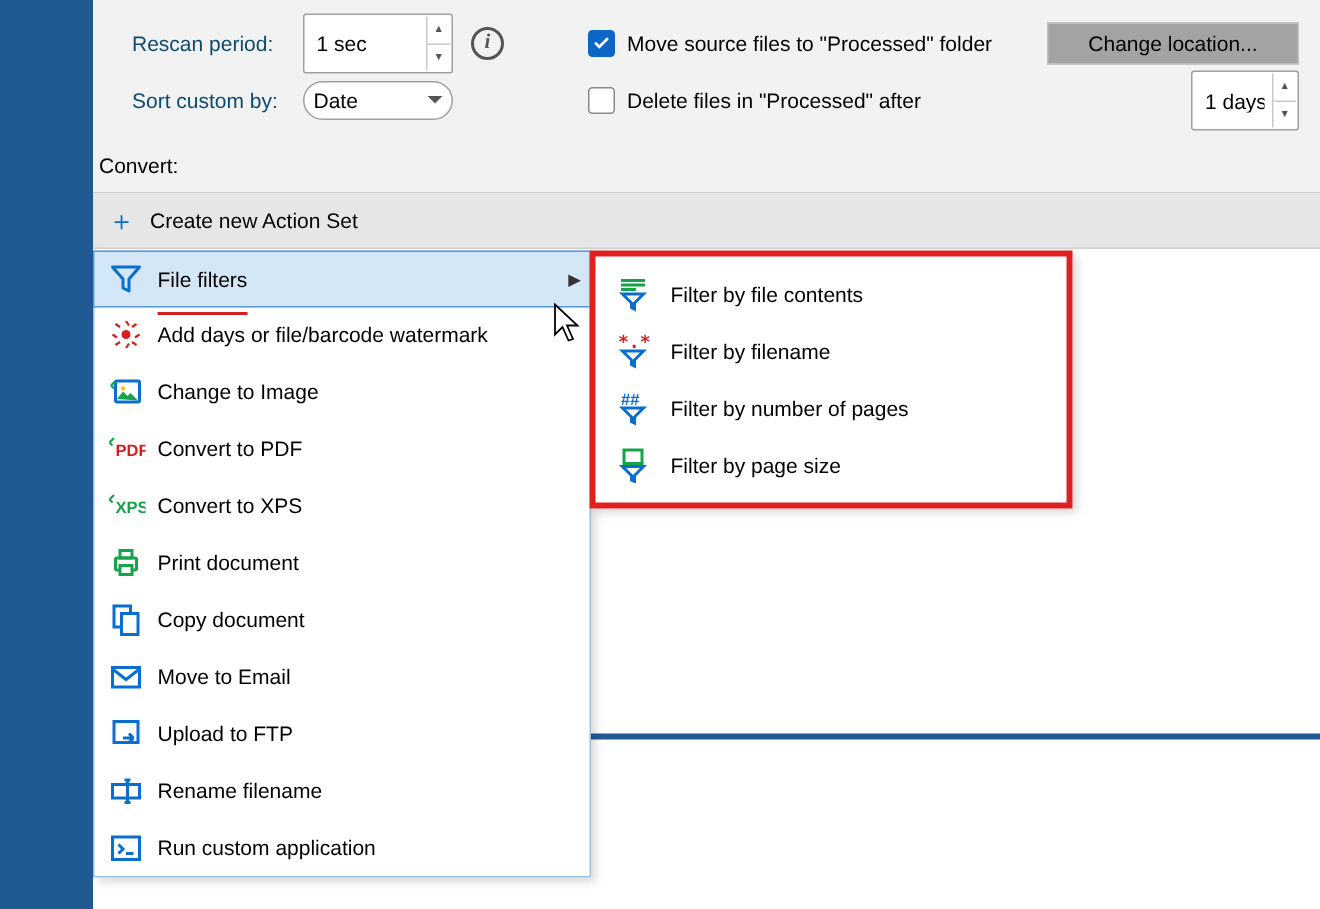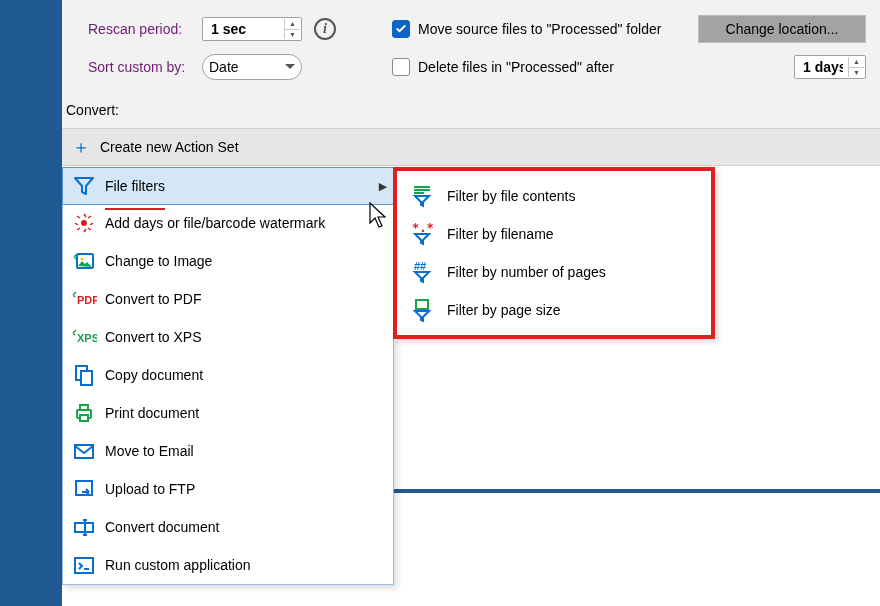--- a/index.html
+++ b/index.html
@@ -26,29 +26,28 @@
     height: 129px;
     background: #f2f2f2;
     border-bottom: 1px solid #d1d1d1;
     padding: 10px 20px 0 26px;
   }
   .settings-row {
     display: flex;
     align-items: center;
     height: 38px;
   }
-  .lbl { color: #701a75; margin-right: 8px; }
+  .lbl { color: #0c4a6e; margin-right: 8px; }
   .spinner {
     display: inline-flex; align-items: center;
     background: #fff; border: 1px solid #a0a0a0;
-    height: 24px; width: 100px;
+    height: 40px; width: 100px;
     border-radius: 2px;
     padding: 0 0 0 6px;
     position: relative;
-    font-weight: bold;
   }
   .spinner input {
     border: 0; outline: 0; width: 70px; font: inherit; background: transparent;
   }
   .spinbtns {
     position: absolute; right: 1px; top: 1px; bottom: 1px; width: 16px;
     display: flex; flex-direction: column;
     border-left: 1px solid #c8c8c8;
   }
   .spinbtns .sb { flex:1; font-size:7px; display:flex; align-items:center; justify-content:center; color:#555; border-bottom:1px solid #c8c8c8; cursor:pointer;}
@@ -232,39 +231,39 @@
       <svg width="26" height="20" viewBox="0 0 26 20">
           <path d="M2 6l3-3M2 6l2 2M2 6l2-2" stroke="#16a34a" stroke-width="1.5" fill="none"></path>
           <text x="6" y="15" font-size="11" font-weight="bold" fill="#16a34a" font-family="Arial">XPS</text>
         </svg>
     </span>
     <span class="menu-text">Convert to XPS</span>
   </div>
   <div class="menu-item">
     <span class="icon-slot">
       <svg width="24" height="24" viewBox="0 0 24 24">
-          <rect x="4" y="3" width="11" height="14" fill="none" stroke="#0a6ecf" stroke-width="2"></rect>
-          <rect x="9" y="8" width="11" height="14" fill="#fff" stroke="#0a6ecf" stroke-width="2"></rect>
-        </svg>
-    </span>
-    <span class="menu-text">Copy document</span>
-  </div>
-  <div class="menu-item">
-    <span class="icon-slot">
-      <svg width="24" height="24" viewBox="0 0 24 24">
           <rect x="5" y="9" width="14" height="8" rx="1" fill="none" stroke="#16a34a" stroke-width="2"></rect>
           <rect x="8" y="4" width="8" height="5" fill="none" stroke="#16a34a" stroke-width="2"></rect>
           <rect x="8" y="14" width="8" height="6" fill="#fff" stroke="#16a34a" stroke-width="2"></rect>
         </svg>
     </span>
     <span class="menu-text">Print document</span>
   </div>
   <div class="menu-item">
     <span class="icon-slot">
       <svg width="24" height="24" viewBox="0 0 24 24">
+          <rect x="4" y="3" width="11" height="14" fill="none" stroke="#0a6ecf" stroke-width="2"></rect>
+          <rect x="9" y="8" width="11" height="14" fill="#fff" stroke="#0a6ecf" stroke-width="2"></rect>
+        </svg>
+    </span>
+    <span class="menu-text">Copy document</span>
+  </div>
+  <div class="menu-item">
+    <span class="icon-slot">
+      <svg width="24" height="24" viewBox="0 0 24 24">
           <rect x="3" y="6" width="18" height="13" fill="none" stroke="#0a6ecf" stroke-width="2"></rect>
           <path d="M3 7l9 7 9-7" fill="none" stroke="#0a6ecf" stroke-width="2"></path>
         </svg>
     </span>
     <span class="menu-text">Move to Email</span>
   </div>
   <div class="menu-item">
     <span class="icon-slot">
       <svg width="24" height="24" viewBox="0 0 24 24">
           <rect x="4" y="4" width="16" height="14" fill="none" stroke="#0a6ecf" stroke-width="2"></rect>
@@ -273,21 +272,21 @@
     </span>
     <span class="menu-text">Upload to FTP</span>
   </div>
   <div class="menu-item">
     <span class="icon-slot">
       <svg width="24" height="24" viewBox="0 0 24 24">
           <rect x="3" y="8" width="18" height="9" fill="none" stroke="#0a6ecf" stroke-width="2"></rect>
           <path d="M13 5v15M11 5h4M11 20h4" stroke="#0a6ecf" stroke-width="2"></path>
         </svg>
     </span>
-    <span class="menu-text">Convert document</span>
+    <span class="menu-text">Rename filename</span>
   </div>
   <div class="menu-item">
     <span class="icon-slot">
       <svg width="24" height="24" viewBox="0 0 24 24">
           <rect x="3" y="5" width="18" height="15" fill="none" stroke="#0a6ecf" stroke-width="2"></rect>
           <path d="M7 10l3 3-3 3M12 16h5" stroke="#0a6ecf" stroke-width="2" fill="none"></path>
         </svg>
     </span>
     <span class="menu-text">Run custom application</span>
   </div>

